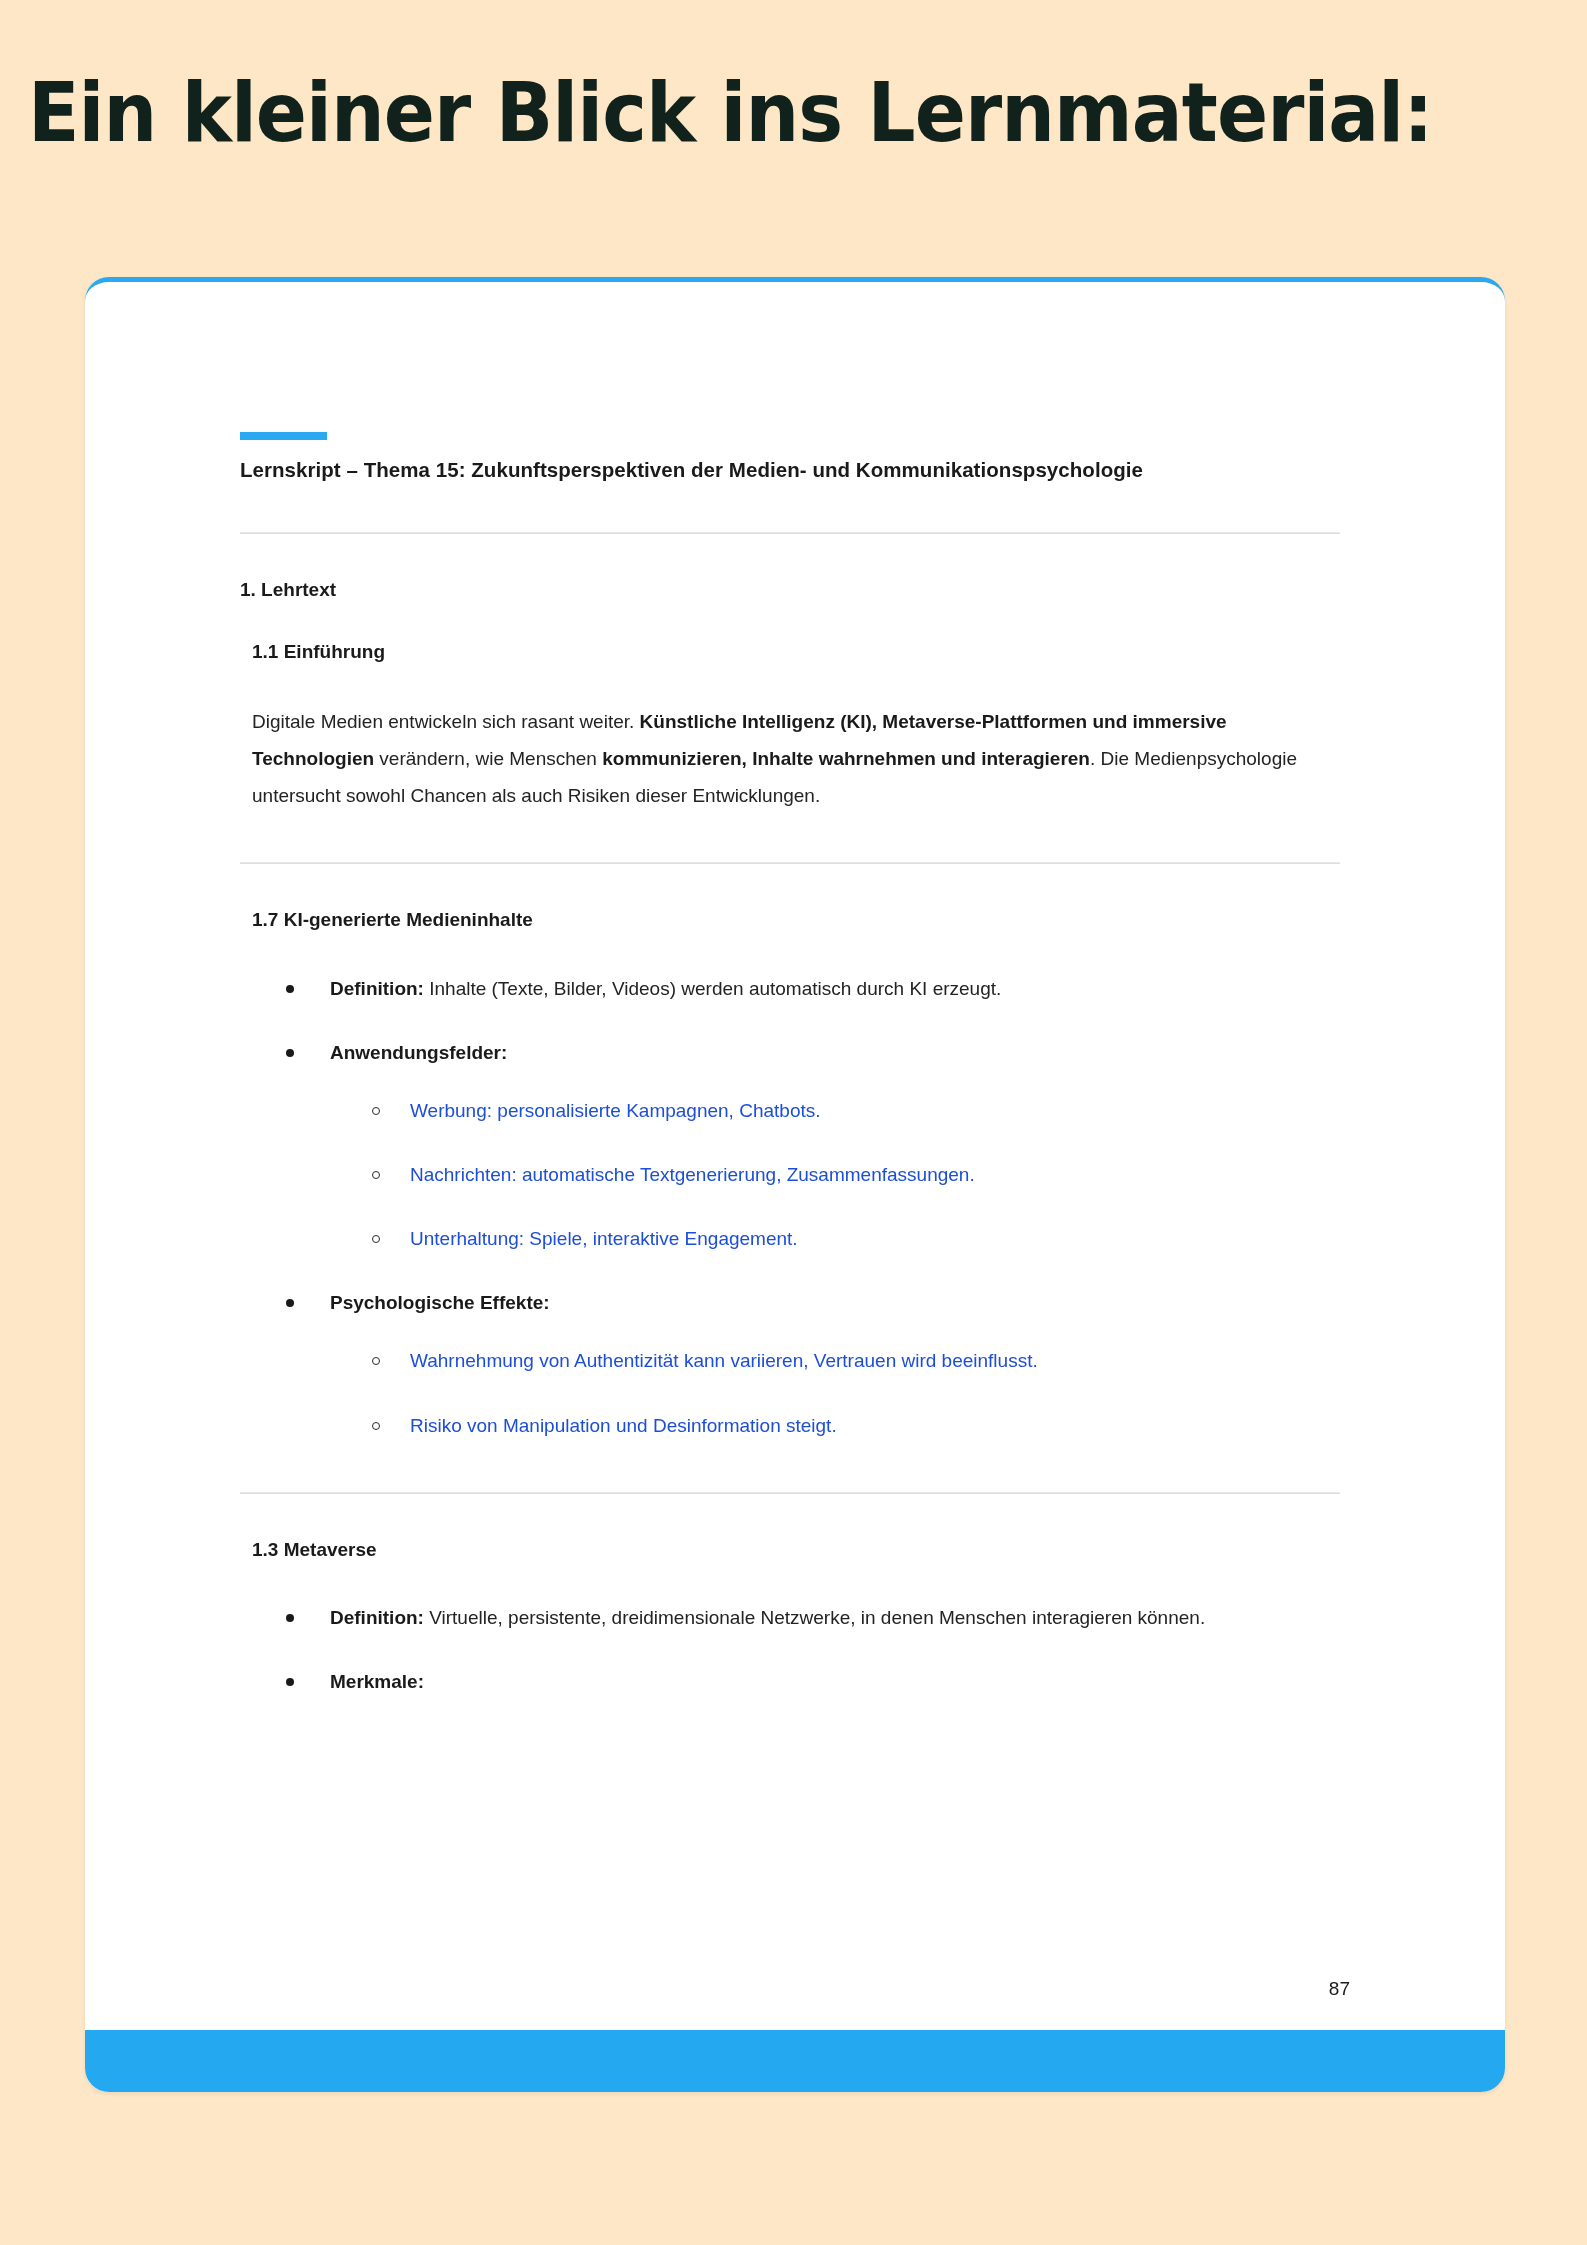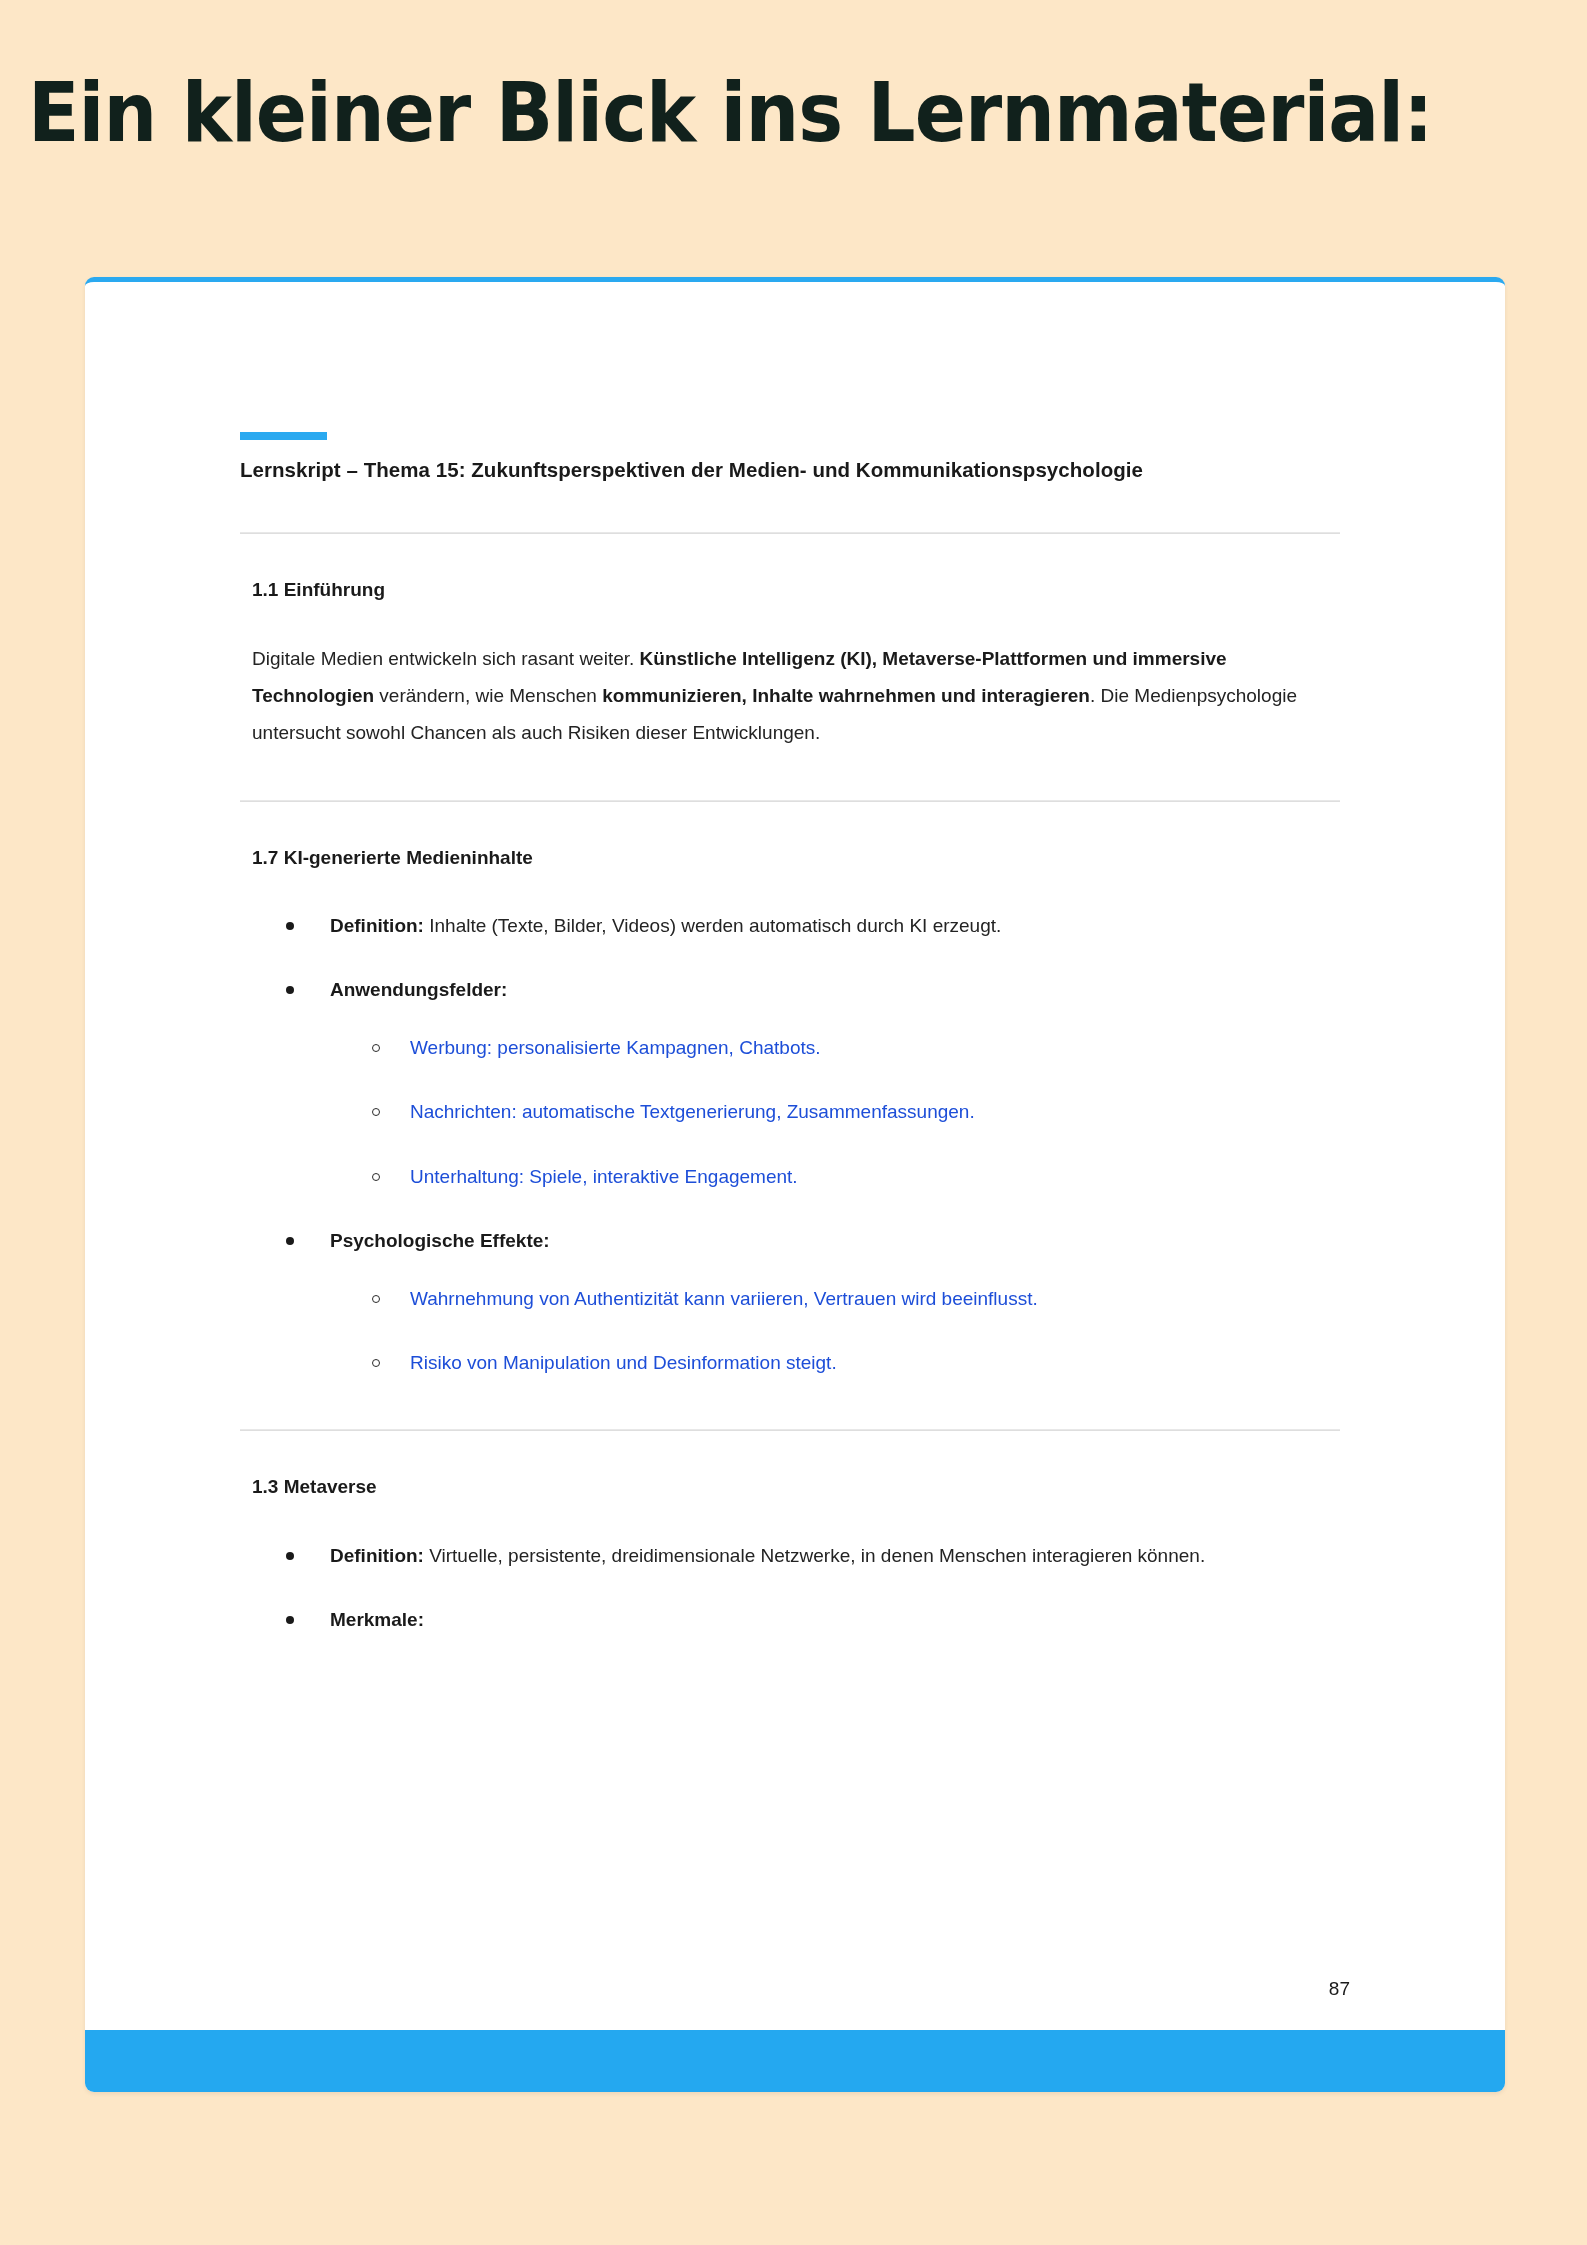--- a/index.html
+++ b/index.html
@@ -33,21 +33,21 @@
   }
 
   
   .card {
     position: absolute;
     left: 85px;
     top: 277px;
     width: 1420px;
     height: 1815px;
     background: #FFFFFF;
-    border-radius: 9px;
+    border-radius: 24px;
     border-top: 5px solid #2AA9F0;
     box-sizing: border-box;
     overflow: hidden;
     box-shadow: 0 2px 4px rgba(0,0,0,0.07);
   }
 
   .card-inner {
     position: absolute;
     left: 0; top: 0; right: 0; bottom: 0;
   }
@@ -187,20 +187,21 @@
   <div class="card-inner">
 
     <div class="doc">
 
       <div class="accent-bar"></div>
 
       <div class="doc-title">Lernskript – Thema 15: Zukunftsperspektiven der Medien- und Kommunikationspsychologie</div>
 
       <div class="divider"></div>
 
+      <div class="h2">1. Lehrtext</div>
 
       <div class="h3">1.1 Einführung</div>
 
       <p class="para" id="para-1-1"><span>Digitale Medien entwickeln sich rasant weiter. </span><b>Künstliche Intelligenz (KI), Metaverse-Plattformen und immersive Technologien</b><span> verändern, wie Menschen </span><b>kommunizieren, Inhalte wahrnehmen und interagieren</b><span>. Die Medienpsychologie untersucht sowohl Chancen als auch Risiken dieser Entwicklungen.</span></p>
 
       <div class="divider"></div>
 
       <div class="h3">1.7 KI-generierte Medieninhalte</div>
 
       <ul class="lvl1" id="list-1-2">

